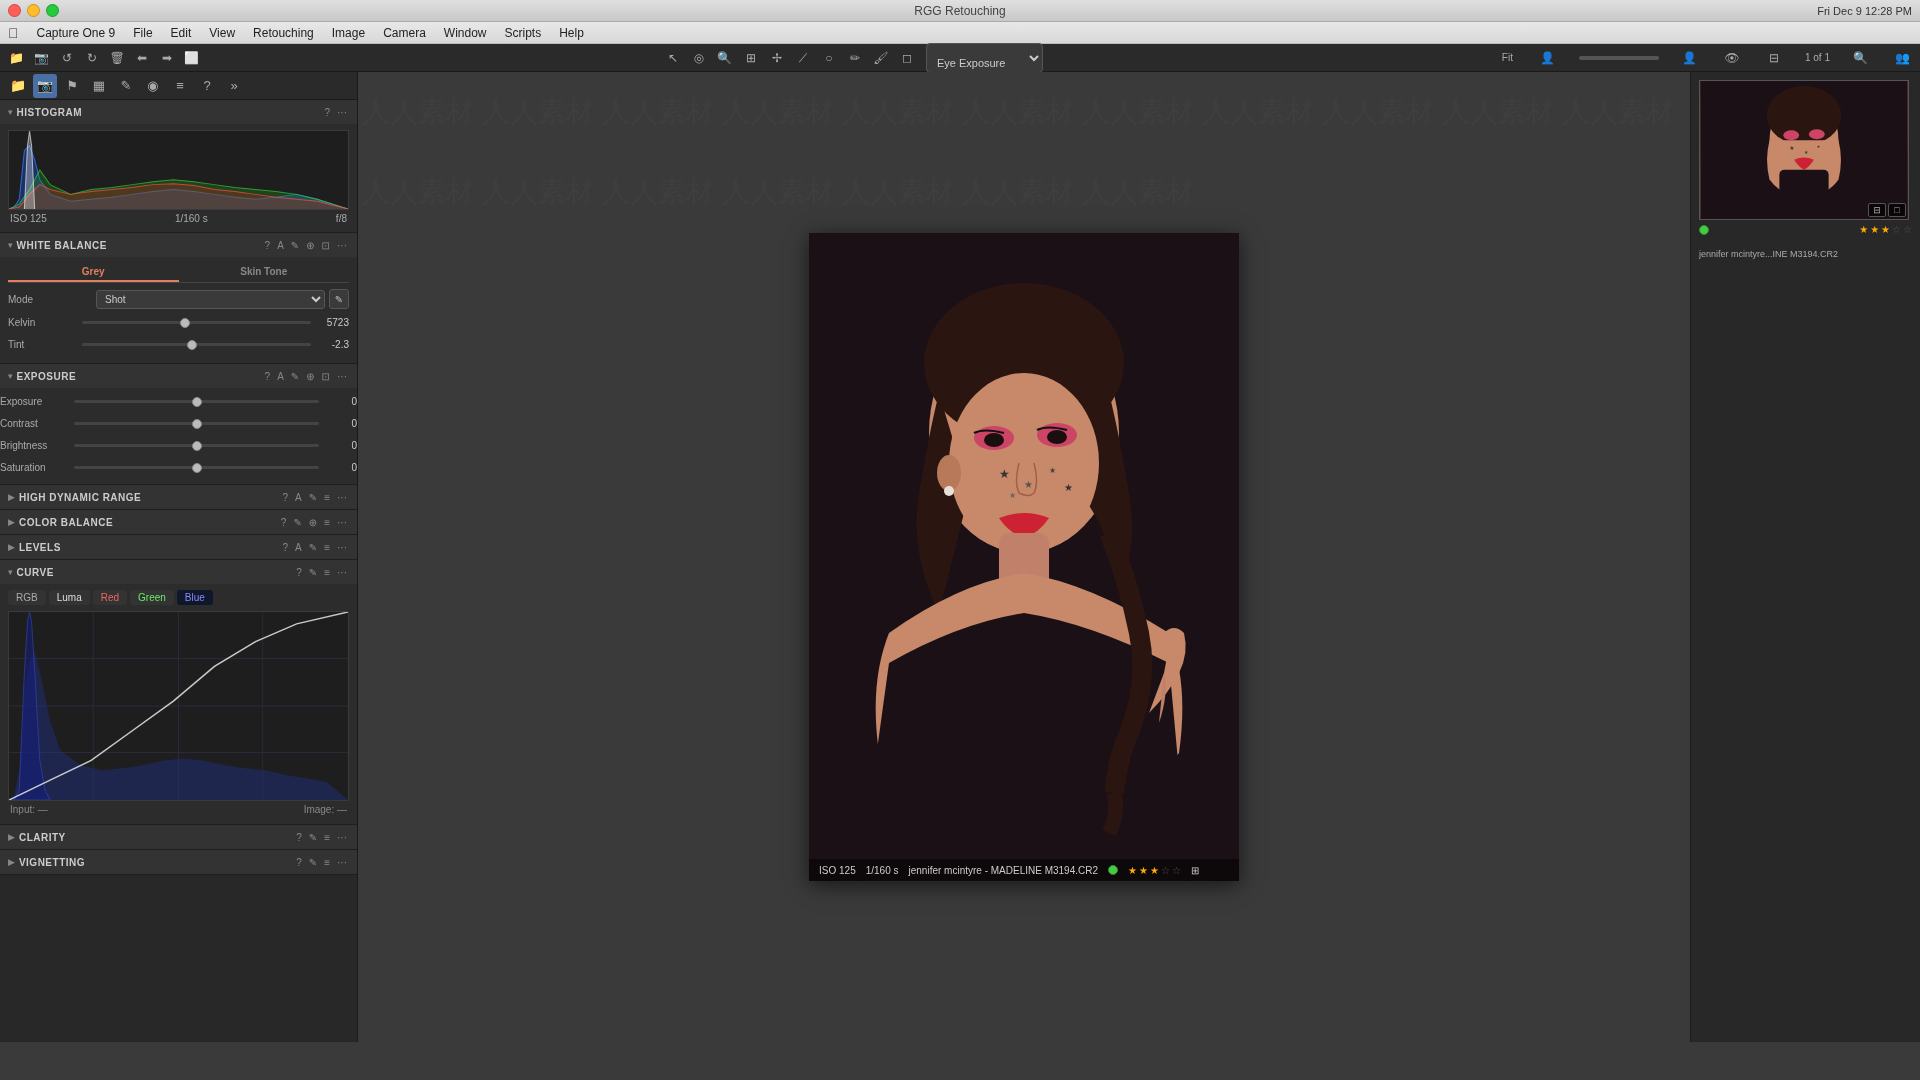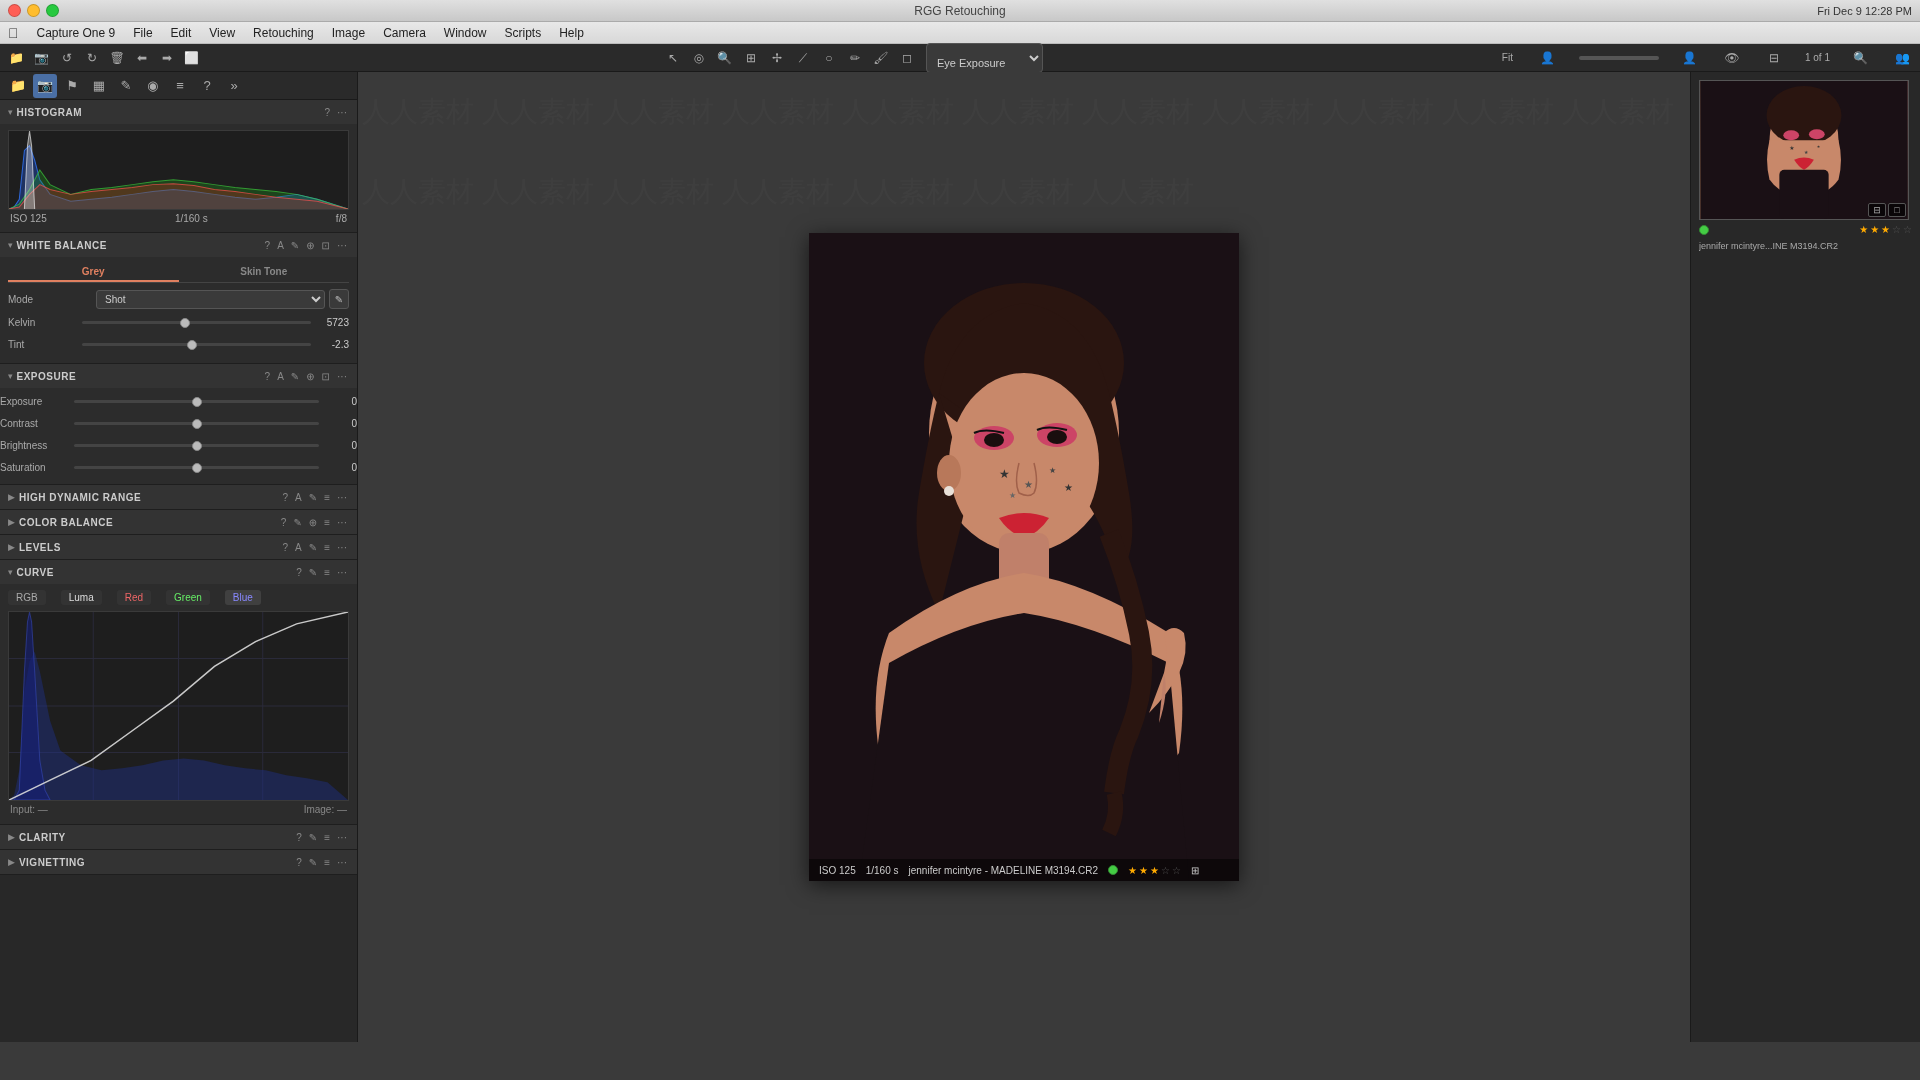--- a/index.html
+++ b/index.html
@@ -263,37 +263,37 @@
       color: #bbb;
       font-size: 10px;
     }
 
     
     .exp-rows { padding: 4px 0; }
 
     
     .curve-tabs {
       display: flex;
-      gap: 15px;
+      gap: 3px;
       margin-bottom: 6px;
     }
     .curve-tab {
       padding: 2px 8px;
       font-size: 10px;
       color: #888;
       background: #333;
       border-radius: 3px;
       cursor: pointer;
     }
     .curve-tab.active { background: #4a4a8a; color: #aac; }
     .curve-tab.rgb { color: #aaa; }
     .curve-tab.luma { color: #ddd; }
     .curve-tab.red { color: #e66; }
     .curve-tab.green { color: #6e6; }
-    .curve-tab.blue.active { background: #404040; color: #88f; }
+    .curve-tab.blue.active { background: #0f172a; color: #88f; }
 
     #curve-canvas {
       width: 100%;
       height: 190px;
       background: #1e1e1e;
       border: 1px solid #3a3a3a;
       position: relative;
       overflow: hidden;
     }
     .curve-io {
@@ -434,21 +434,21 @@
     }
     .thumb-stars {
       display: flex;
       gap: 2px;
     }
     .star { color: #ffaa00; font-size: 10px; }
     .star.empty { color: #555; }
     .thumb-filename {
       font-size: 9px;
       color: #aaa;
-      margin-top: 6px;
+      margin-top: 14px;
       overflow: hidden;
       text-overflow: ellipsis;
       white-space: nowrap;
     }
 
     
     #sec-toolbar {
       height: 28px;
       background: #2a2a2a;
       display: flex;

